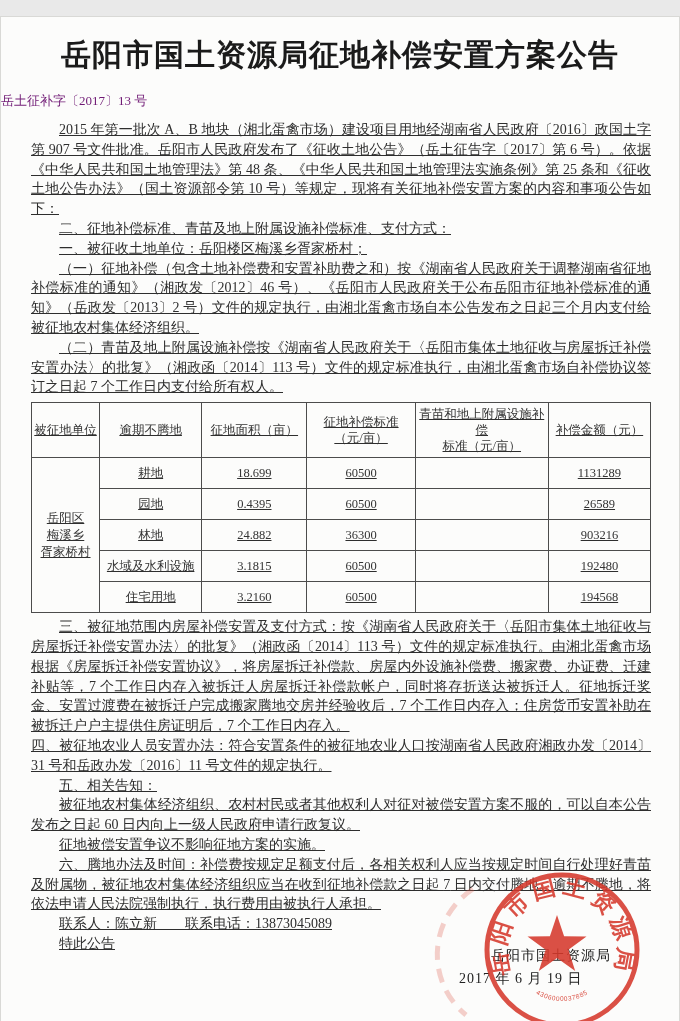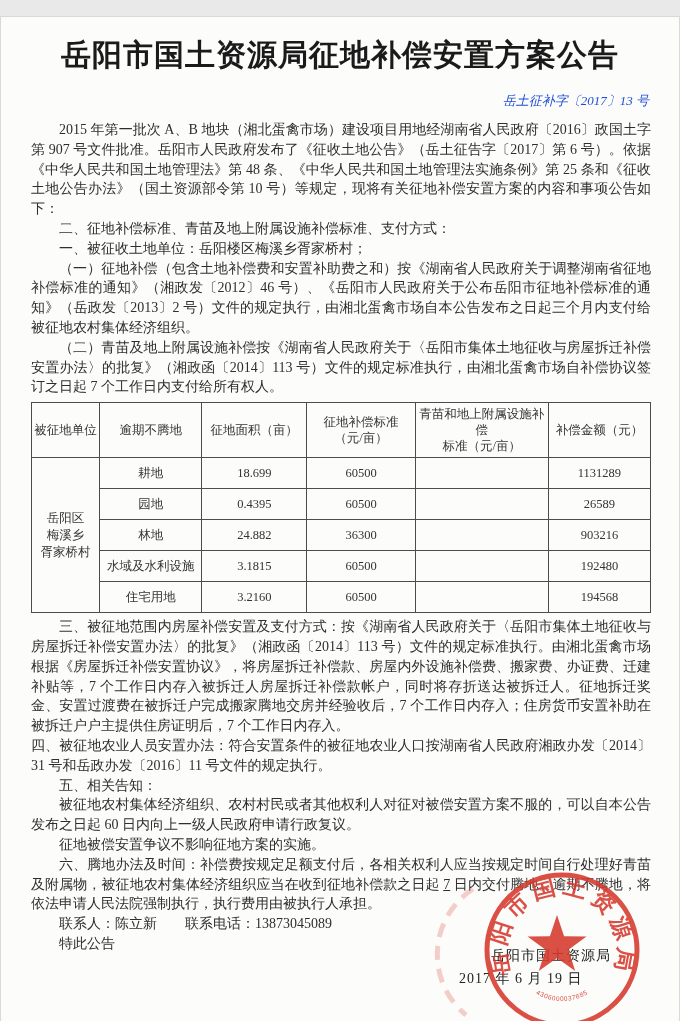--- a/index.html
+++ b/index.html
@@ -18,30 +18,30 @@
     margin-top:18px;
     text-align:center;
     font-family:"Liberation Sans","DejaVu Sans",sans-serif;
     font-weight:bold;
     font-size:30px;
     letter-spacing:1px;
     color:#1a1a1a;
   }
   .doc-number{
     margin:16px 30px 0 0;
-    text-align:right;
+    text-align:left;
     font-size:13px;
-    color:#1d4ed8;
-    font-style:italic;
+    color:#701a75;
   }
   .content{
     margin:10px 28px 0 30px;
     font-size:14px;
     line-height:19.8px;
     text-align:justify;
+    text-decoration:underline;
   }
   .content p{margin:0;text-indent:28px;}
   .content p.no-indent{text-indent:0;}
   .u{text-decoration:underline;}
   table.comp{
     width:100%;
     border-collapse:collapse;
     margin:5px 0 4px 0;
     table-layout:fixed;
   }

